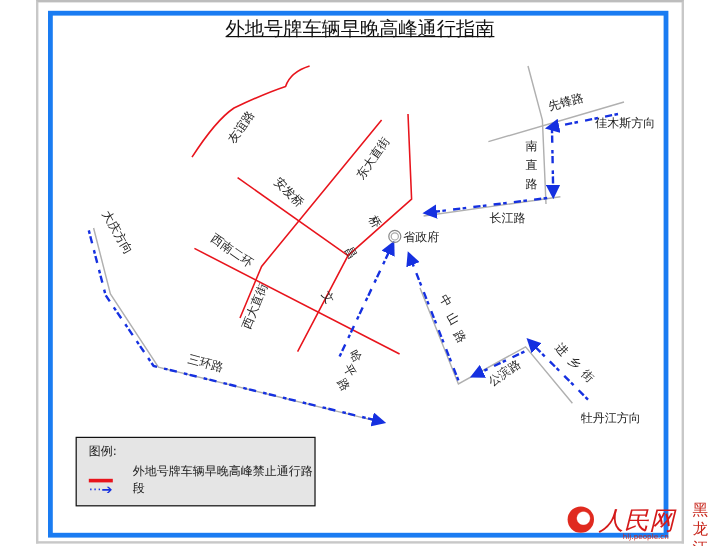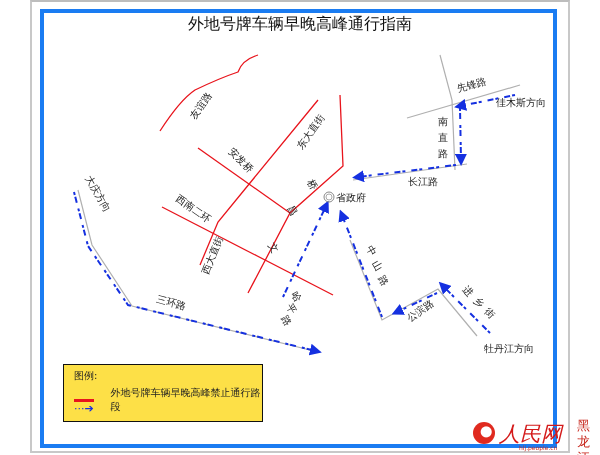--- a/index.html
+++ b/index.html
@@ -1,22 +1,22 @@
 <!DOCTYPE html>
 <html><head>
 <meta charset="utf-8">
 <style>
   html,body{margin:0;padding:0;background:#fff;}
   body{width:600px;height:455px;position:relative;overflow:hidden;font-family:"DejaVu Sans",sans-serif;}
   #frame-outer{position:absolute;left:30px;top:0;width:540px;height:453px;border-left:2px solid #c8c8c8;border-right:2px solid #c8c8c8;border-bottom:2px solid #c8c8c8;border-top:2px solid #bdbdbd;box-sizing:border-box;}
   #frame-inner{position:absolute;left:40px;top:9px;width:517px;height:439px;border:4px solid #1a7cf2;box-sizing:border-box;}
-  #title{position:absolute;left:0;top:14px;width:600px;text-align:center;font-size:16px;color:#111;letter-spacing:0px;}
+  #title{position:absolute;left:0;top:14px;width:600px;text-align:center;font-size:16px;color:#111;letter-spacing:0px;text-decoration:underline;}
   svg{position:absolute;left:0;top:0;}
   .lbl{font-size:10px;fill:#222;font-family:"DejaVu Sans",sans-serif;}
-  #legend{position:absolute;left:63px;top:364px;width:200px;height:58px;border:1.5px solid #111;box-sizing:border-box;background:#fde047;}
+  #legend{position:absolute;left:63px;top:364px;width:200px;height:58px;border:1.5px solid #111;box-sizing:border-box;background:#e5e5e5;}
   #legend .lt{position:absolute;left:10px;top:4px;font-size:10px;color:#222;}
   #legend .row{position:absolute;left:10px;font-size:10px;color:#222;display:flex;align-items:center;}
   #legend .row .sw{width:26px;height:10px;margin-right:12px;position:relative;}
   .sw-red::before{content:"";position:absolute;left:0;top:4px;width:20px;height:3px;background:#e8141c;}
   .sw-blue{color:#1530e0;font-size:11px;line-height:10px;}
   #watermark{position:absolute;left:463px;top:418px;width:135px;height:37px;}
   #wm-logo{position:absolute;left:10px;top:4px;width:22px;height:22px;border-radius:50%;background:radial-gradient(circle at 60% 45%,#fff 0 5px,#e02a1f 6px 11px);}
   #wm-name{position:absolute;left:36px;top:2px;font-size:21px;color:#d41a1a;font-style:italic;font-family:"DejaVu Serif",serif;}
   #wm-url{position:absolute;left:56px;top:26px;font-size:6px;color:#c8281e;}
   #wm-region{position:absolute;left:114px;top:0px;font-size:13px;color:#c8281e;line-height:16px;width:22px;}

